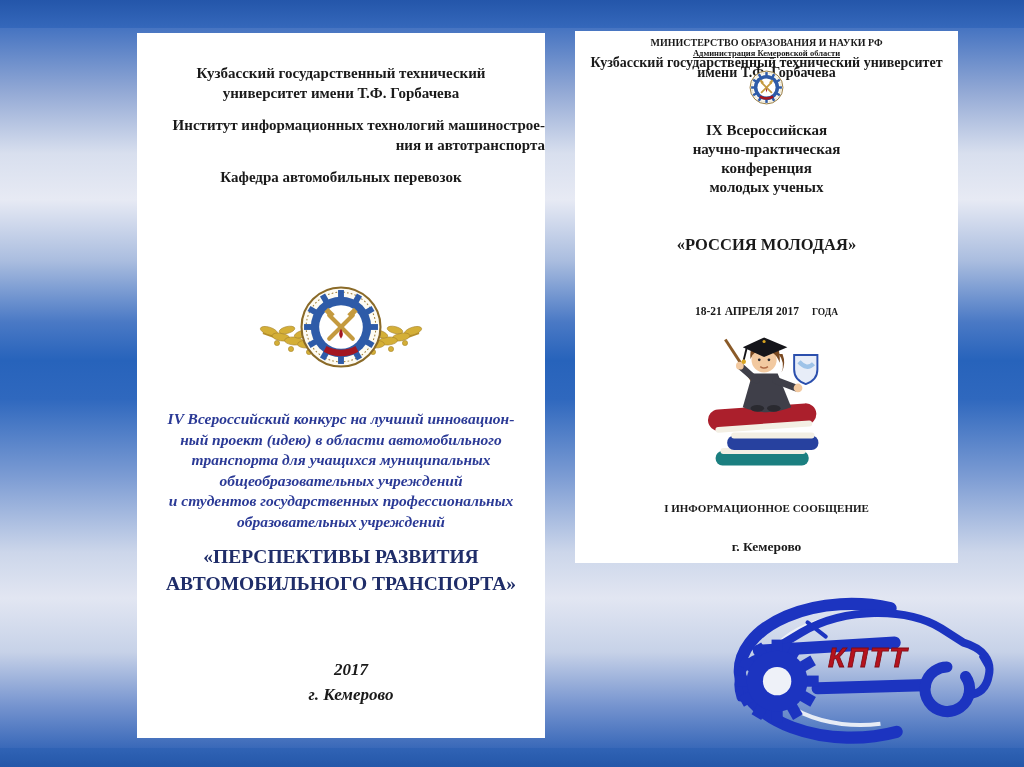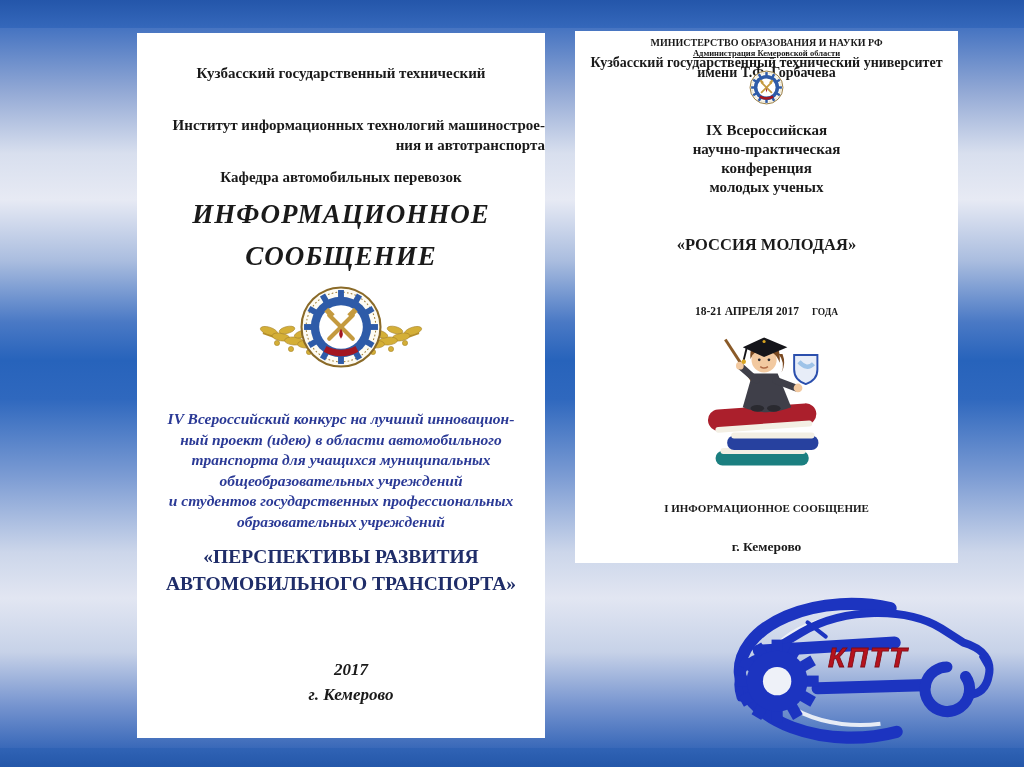--- a/index.html
+++ b/index.html
@@ -92,30 +92,27 @@
     </g>
   </defs>
 </svg>
 
 <div class="bar top"></div>
 <div class="bar bottom"></div>
 
 <div class="page page-left">
   <div class="cline lp-uni">
     <div>Кузбасский государственный технический</div>
+    <div>университет имени Т.Ф. Горбачева</div>
   </div>
   <div class="cline lp-inst">
     <div>Институт информационных технологий машинострое-</div>
     <div>ния и автотранспорта</div>
   </div>
   <div class="cline lp-dept">Кафедра автомобильных перевозок</div>
-  <div class="cline lp-title">
-    <div>ИНФОРМАЦИОННОЕ</div>
-    <div>СООБЩЕНИЕ</div>
-  </div>
   <div class="cline lp-emblem">
     <svg class="inline-svg" width="184" height="114" viewBox="0 0 184 114">
       <use href="#laurelBranch" xlink:href="#laurelBranch" transform="translate(8,0)"></use>
       <use href="#laurelBranch" xlink:href="#laurelBranch" transform="translate(176,0) scale(-1,1)"></use>
       <g transform="translate(50,2) scale(0.84)">
           <use href="#uniEmblem" xlink:href="#uniEmblem"></use>
         </g>
     </svg>
   </div>
   <div class="cline lp-contest">

